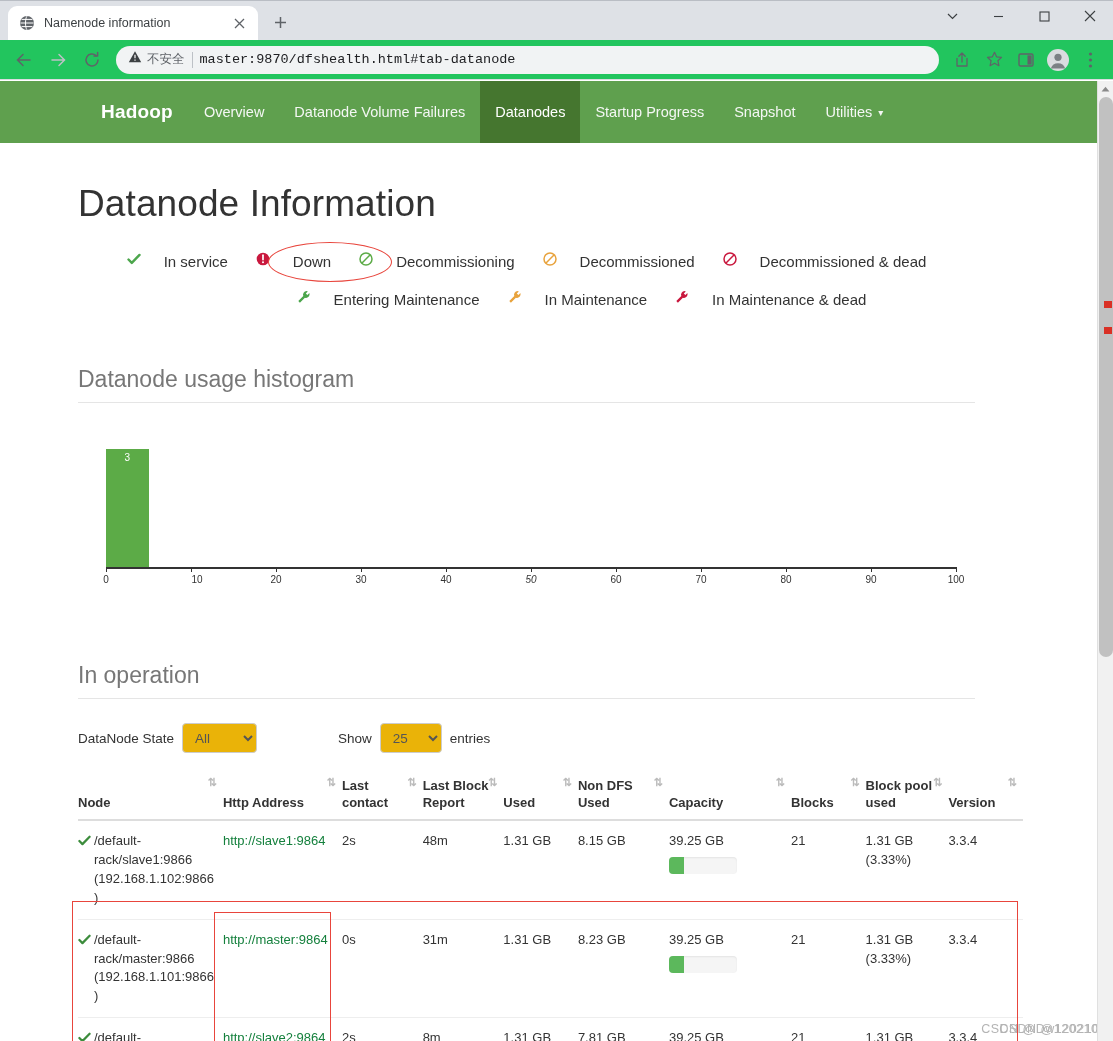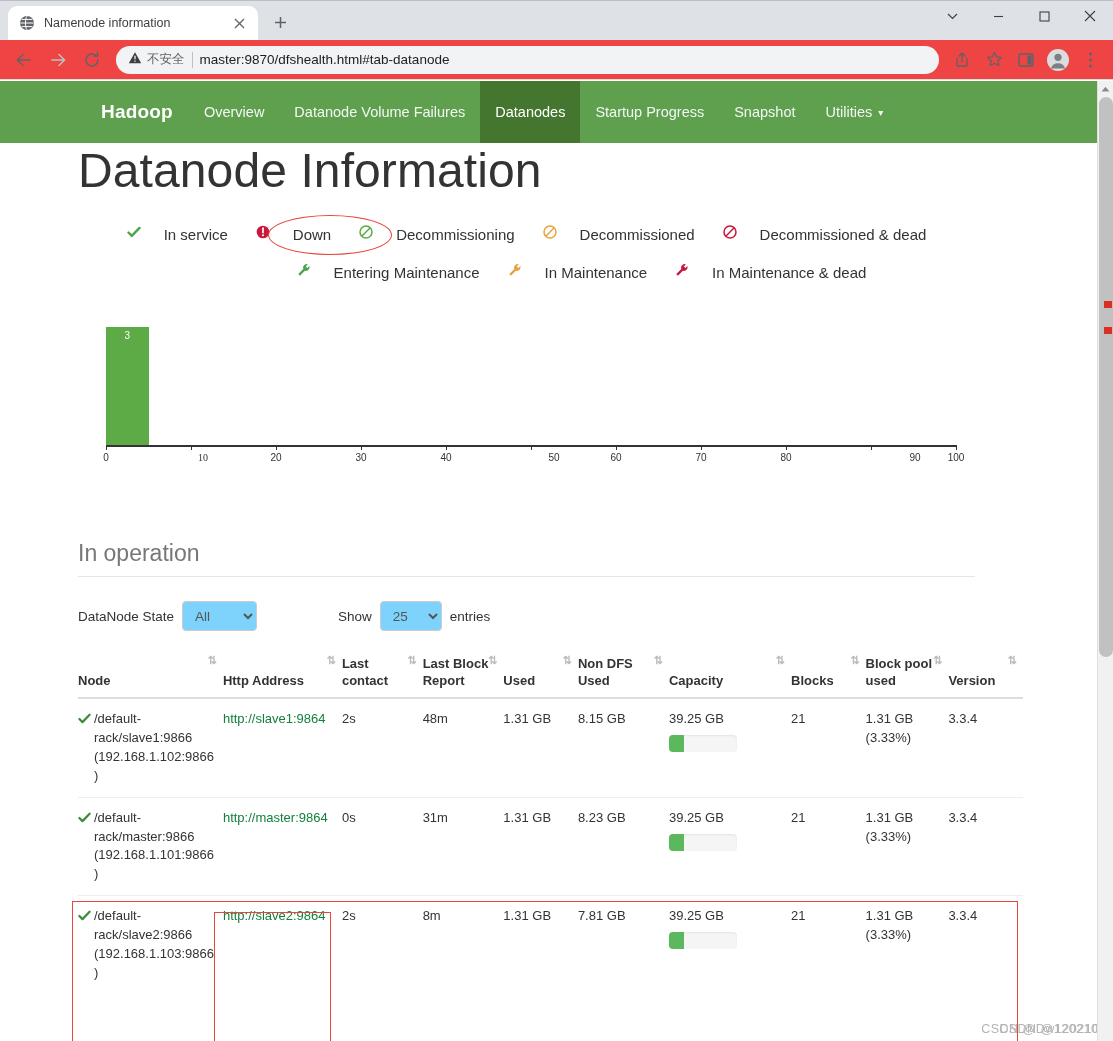--- a/index.html
+++ b/index.html
@@ -33,22 +33,22 @@
   .tab-close { width: 17px; height: 17px; flex:0 0 17px; display:flex; align-items:center; justify-content:center; }
   .newtab {
     width: 30px; height: 30px; margin-left: 7px; margin-bottom: 3px;
     display: flex; align-items: center; justify-content: center;
   }
   .win-controls { display: flex; align-items: flex-start; height: 40px; }
   .win-btn { width: 46px; height: 32px; display:flex; align-items:center; justify-content:center; }
   .win-caret { width:46px; height:32px; display:flex; align-items:center; justify-content:center; }
 
   .chrome-toolbar {
-    height: 40px; background: #ef4444; display: flex; align-items: center;
-    padding: 0 8px; gap: 2px; border-bottom: 1px solid #dadce0;
+    height: 40px; background: #22c55e; display: flex; align-items: center;
+    padding: 0 8px; gap: 2px; border-bottom: 1px solid #dadce0; font-family: Liberation Mono, monospace;
   }
   .nav-btn { width: 32px; height:32px; display:flex; align-items:center; justify-content:center; flex:0 0 32px;}
   .omnibox {
     flex: 1; height: 28px; background: #f1f3f4; border-radius: 14px;
     display: flex; align-items: center; padding: 0 12px; gap: 7px; margin: 0 6px;
   }
   .notsecure { display:flex; align-items:center; gap:5px; }
   .notsecure-txt { font-size: 12.5px; color: #5f6368; }
   .omni-sep { width:1px; height:16px; background:#bdc1c6; }
   .omni-url { font-size: 13.5px; color: #202124; white-space: nowrap; overflow:hidden; }
@@ -70,21 +70,21 @@
   }
   .hdp-link {
     display: flex; align-items: center; padding: 0 15px; color: #f4f7f4;
     font-size: 14.5px; white-space: nowrap;
   }
   .hdp-link.active { background: #45762f; color: #fff; }
 
   .page-body { padding: 0 78px; width: 1053px; }
 
   .page-title {
-    font-size: 48px; font-weight: normal; color: #333; 
+    font-size: 37px; font-weight: normal; color: #333; margin-top: 40px;
     letter-spacing: .1px;
   }
 
   
   .legend { margin-top: 27px; position: relative; }
   .legend-row { display: flex; justify-content: center; align-items: center; gap: 0; }
   .legend-row.r2 { margin-top: 20px; padding-left: 110px; }
   .legend-item { display: flex; align-items: center; gap: 23px; padding: 0 14px; }
   .legend-label { font-size: 15px; color: #333; white-space: nowrap; }
   .ellipse-anno {
@@ -117,21 +117,21 @@
     font-size: 16px; color: #333;
   }
 
   
   .tbl-controls {
     display: flex; align-items: center; margin-top: 24px; font-size: 13.5px; color:#333;
   }
   .ctl-group { display: flex; align-items: center; gap: 8px; }
   .ctl-label { font-size: 13.5px; color: #333; }
   select.ctl-sel {
-    height: 30px; border: 1px solid #ccc; border-radius: 4px; background: #7dd3fc;
+    height: 30px; border: 1px solid #ccc; border-radius: 4px; background: #eab308;
     font-size: 13.5px; color: #555; padding: 0 6px 0 8px;
     font-family: "Liberation Sans", sans-serif;
   }
   #state-sel { width: 75px; }
   #len-sel { width: 62px; }
   .search-box { margin-left: auto; display: flex; align-items: center; gap: 8px; }
   input.search-in {
     width: 158px; height: 30px; border: 1px solid #ccc; border-radius: 4px;
     background: #fff; padding: 0 8px; font-size: 13.5px;
     font-family: "Liberation Sans", sans-serif;
@@ -388,45 +388,46 @@
               <svg width="14" height="14" viewBox="0 0 14 14">
                   <path d="M9.6 1.1a3.6 3.6 0 0 0-3.3 5l-5 5 1.6 1.6 5-5a3.6 3.6 0 0 0 4.5-4.6l-2 2-1.6-1.5 2-2a3.6 3.6 0 0 0-1.2-.5z" fill="#c9183e"></path>
                 </svg>
             </span>
             <span class="legend-label">In Maintenance &amp; dead</span>
           </div>
         </div>
         <div class="ellipse-anno"></div>
       </div>
 
+      <h2 class="sec-head" id="histo-head">Datanode usage histogram</h2>
       <div class="histo-wrap">
         <div class="histo-plot" id="histo-plot">
             <div class="histo-bar" style="left: 0px; width: 42.5px; height: 118px; background: rgb(92, 171, 71);">3</div>
           </div>
         <div class="histo-axis" id="histo-axis">
             <div class="histo-tick" style="left: 0px;"></div>
             <div class="histo-ticklabel" style="left: 0px;">0</div>
             <div class="histo-tick" style="left: 85px;"></div>
-            <div class="histo-ticklabel" style="left: 97px; font-family: Liberation Serif, serif;">10</div>
+            <div class="histo-ticklabel" style="left: 91px;">10</div>
             <div class="histo-tick" style="left: 170px;"></div>
             <div class="histo-ticklabel" style="left: 170px;">20</div>
             <div class="histo-tick" style="left: 255px;"></div>
             <div class="histo-ticklabel" style="left: 255px;">30</div>
             <div class="histo-tick" style="left: 340px;"></div>
             <div class="histo-ticklabel" style="left: 340px;">40</div>
             <div class="histo-tick" style="left: 425px;"></div>
-            <div class="histo-ticklabel" style="left: 448px;">50</div>
+            <div class="histo-ticklabel" style="left: 425px; font-style: italic;">50</div>
             <div class="histo-tick" style="left: 510px;"></div>
             <div class="histo-ticklabel" style="left: 510px;">60</div>
             <div class="histo-tick" style="left: 595px;"></div>
             <div class="histo-ticklabel" style="left: 595px;">70</div>
             <div class="histo-tick" style="left: 680px;"></div>
             <div class="histo-ticklabel" style="left: 680px;">80</div>
             <div class="histo-tick" style="left: 765px;"></div>
-            <div class="histo-ticklabel" style="left: 765px; margin-left: 44px;">90</div>
+            <div class="histo-ticklabel" style="left: 765px;">90</div>
             <div class="histo-tick" style="left: 850px;"></div>
             <div class="histo-ticklabel" style="left: 850px;">100</div>
           </div>
       </div>
 
       <h2 class="sec-head" id="inop-head">In operation</h2>
 
       <div class="tbl-controls">
         <div class="ctl-group">
           <span class="ctl-label">DataNode State</span>

